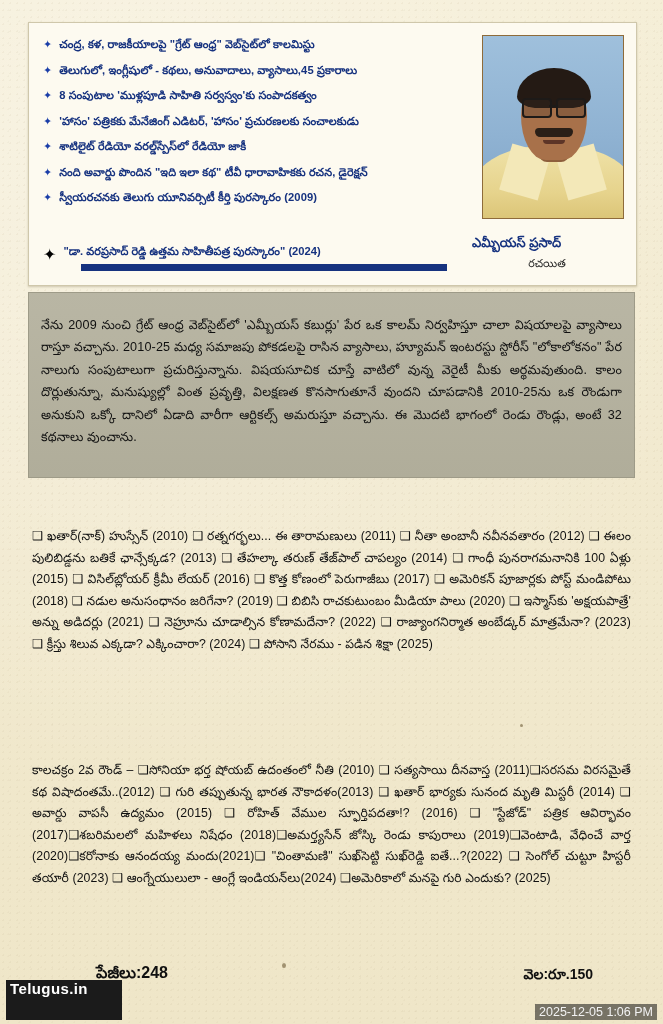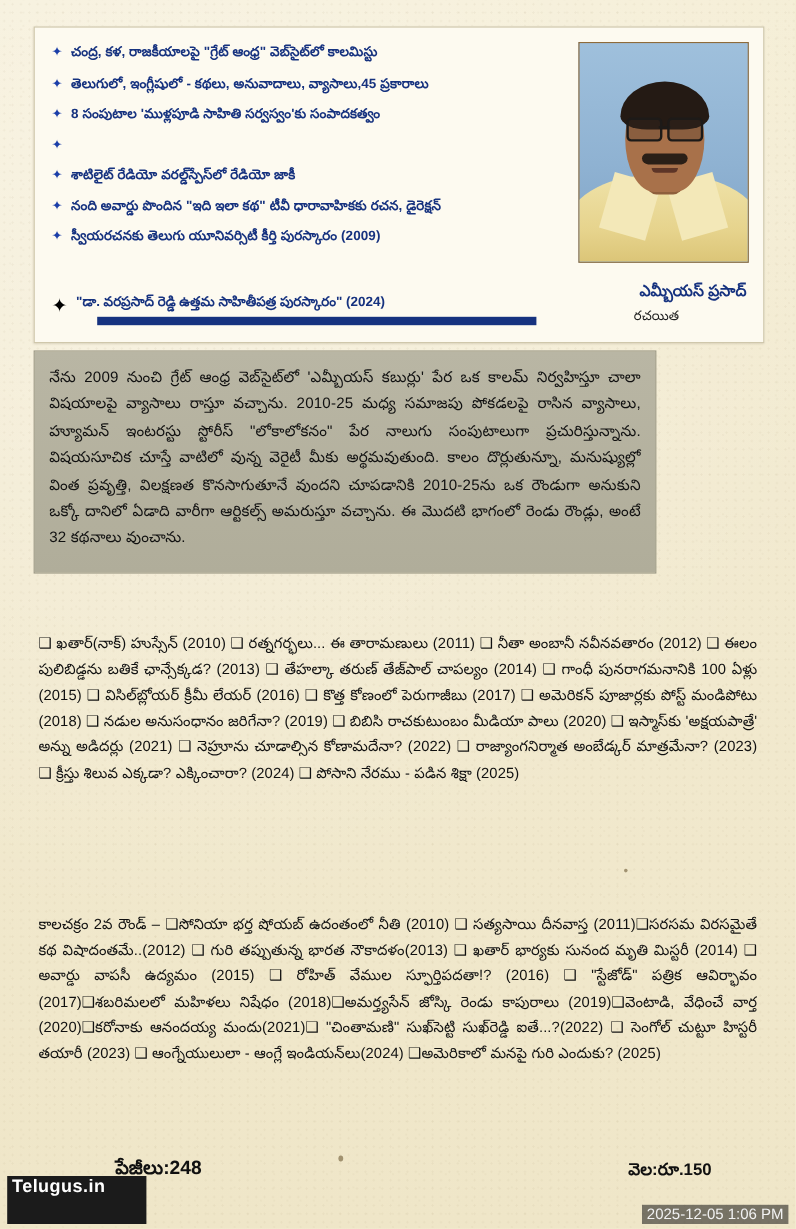--- a/index.html
+++ b/index.html
@@ -170,21 +170,21 @@
     width: 22px;
     height: 4px;
     background: #5d3527;
     border-radius: 0 0 8px 8px;
   }
   .author-name {
     position: absolute;
     right: 14px;
     bottom: 32px;
     width: 150px;
-    text-align: right;
+    text-align: left;
     font-size: 13px;
     font-weight: 700;
     color: #16327f;
   }
   .author-role {
     position: absolute;
     right: 14px;
     bottom: 13px;
     width: 150px;
     text-align: center;
@@ -208,26 +208,26 @@
     gap: 7px;
     align-items: flex-start;
   }
   .last-bullet .btxt { font-size: 11.2px; color: #16327f; font-weight: 600; }
 
   
   .intro {
     position: absolute;
     left: 28px;
     top: 292px;
-    width: 519px;
+    width: 607px;
     height: 186px;
     background: linear-gradient(180deg, #b9b6a4 0%, #b0ad9a 100%);
     border: 1px solid #9e9b88;
     box-sizing: border-box;
-    padding: 10px 12px 8px 12px;
+    padding: 21px 12px 8px 12px;
   }
   .intro p {
     margin: 0;
     font-size: 12.6px;
     line-height: 22.4px;
     color: #101010;
     text-align: justify;
     text-justify: inter-word;
     letter-spacing: 0.15px;
   }
@@ -339,20 +339,21 @@
       <div class="bullet">
         <span class="dia">✦</span>
         <span class="btxt">తెలుగులో, ఇంగ్లీషులో - కథలు, అనువాదాలు, వ్యాసాలు,45 ప్రకారాలు</span>
       </div>
       <div class="bullet">
         <span class="dia">✦</span>
         <span class="btxt">8 సంపుటాల 'ముళ్లపూడి సాహితి సర్వస్వం'కు సంపాదకత్వం</span>
       </div>
       <div class="bullet">
         <span class="dia">✦</span>
+        <span class="btxt">'హాసం' పత్రికకు మేనేజింగ్ ఎడిటర్, 'హాసం' ప్రచురణలకు సంచాలకుడు</span>
       </div>
       <div class="bullet">
         <span class="dia">✦</span>
         <span class="btxt">శాటిలైట్ రేడియో వరల్డ్‌స్పేస్‌లో రేడియో జాకీ</span>
       </div>
       <div class="bullet">
         <span class="dia">✦</span>
         <span class="btxt">నంది అవార్డు పొందిన "ఇది ఇలా కథ" టీవీ ధారావాహికకు రచన, డైరెక్షన్</span>
       </div>
       <div class="bullet">

